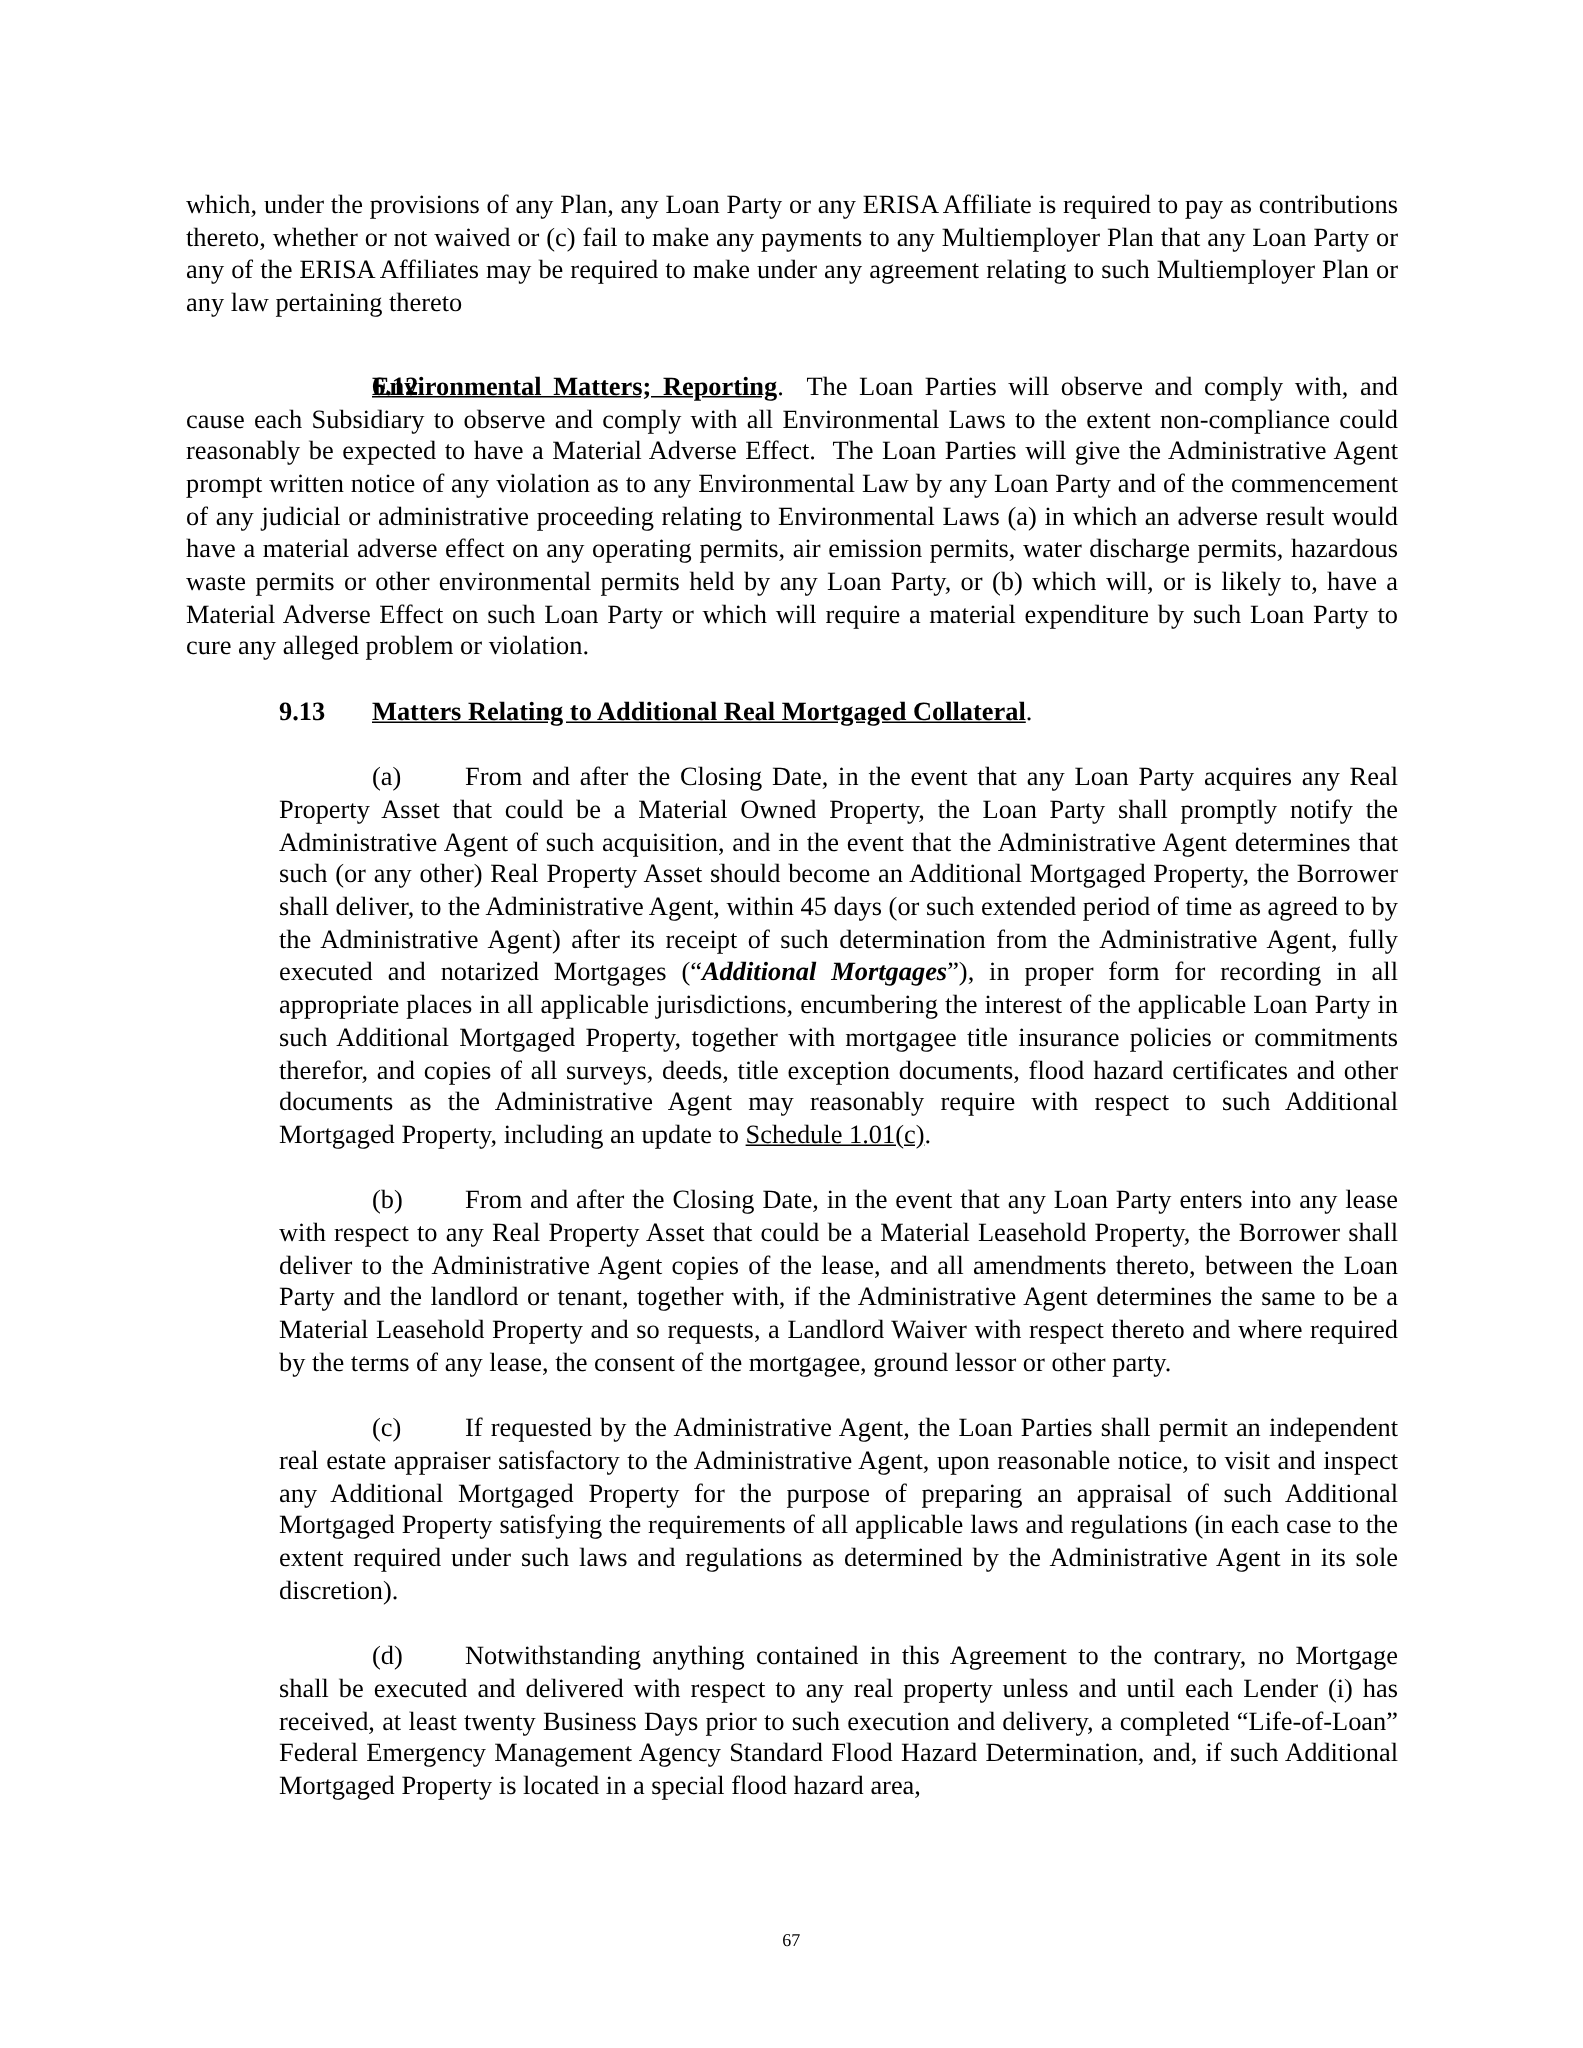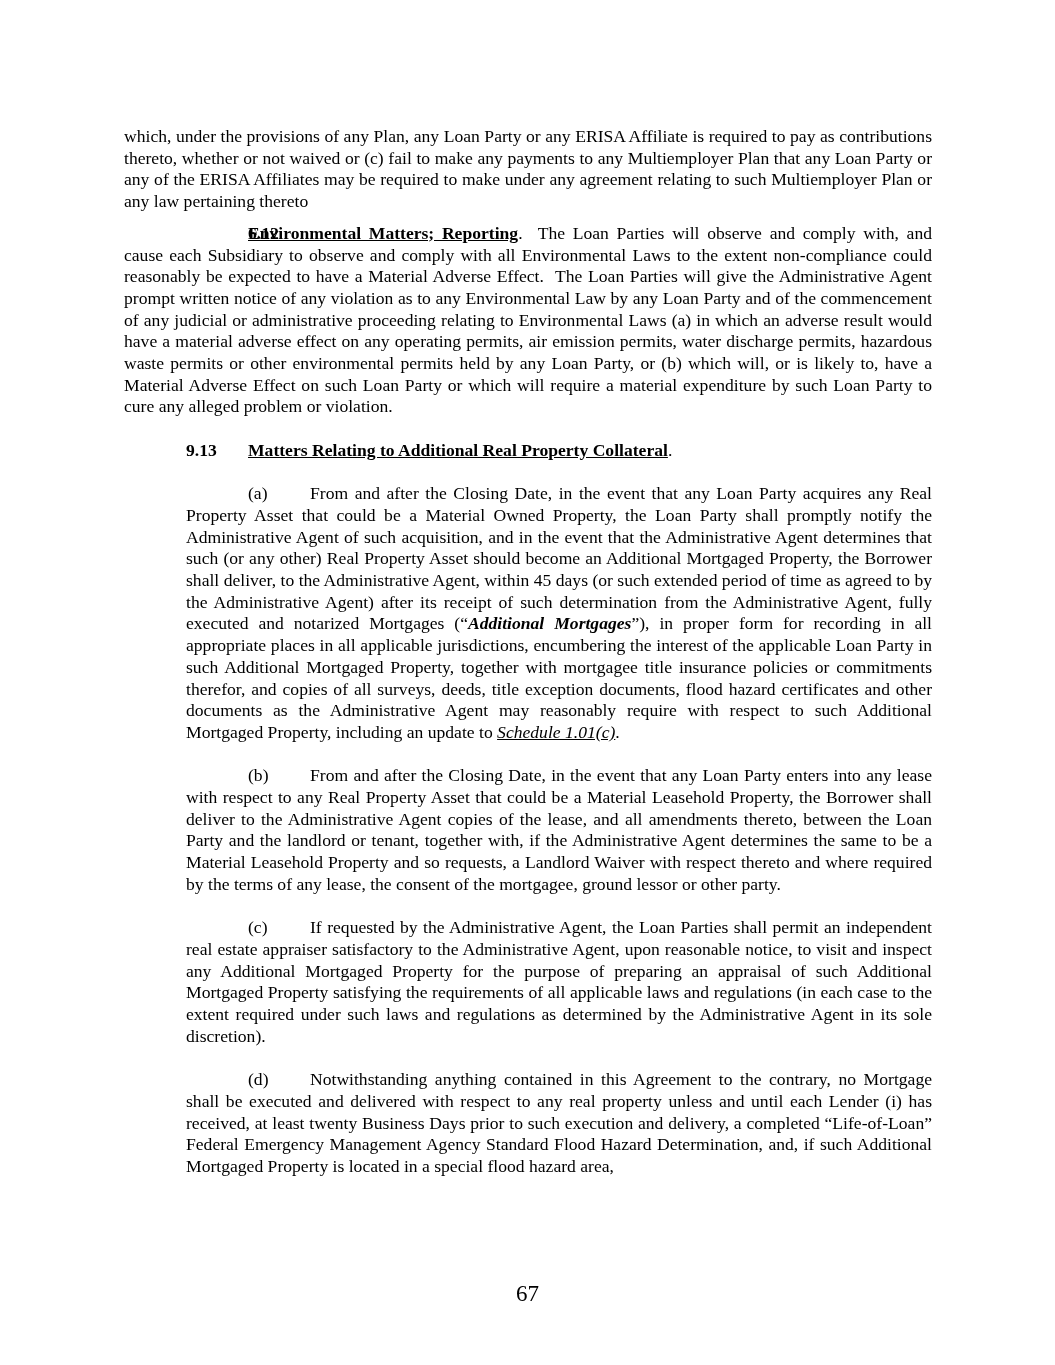--- a/index.html
+++ b/index.html
@@ -20,21 +20,21 @@
     .page {
       position: absolute;
       left: 124px;
       top: 126px;
       width: 808px;
     }
     p {
       margin: 0;
       text-align: justify;
     }
-    .para-top { margin-bottom: 10px; }
+    .para-top { margin-bottom: 34px; }
     .section { margin-bottom: 21.7px; }
     .section-first-line { text-indent: 62px; }
     .sec-num {
       font-weight: bold;
       display: inline-block;
       width: 62px;
     }
     .sec-title {
       font-weight: bold;
       text-decoration: underline;
@@ -51,40 +51,40 @@
     }
     .sub-label {
       display: inline-block;
       width: 62px;
       text-indent: 0;
     }
     .defined-term {
       font-weight: bold;
       font-style: italic;
     }
-    .ul { text-decoration: underline; font-style: italic; }
+    .ul { text-decoration: underline; }
     .page-number {
       position: absolute;
       left: 0;
       width: 1055px;
       top: 1283px;
       text-align: center;
-      font-size: 23px;
+      font-size: 12px;
     }
   </style>
 </head>
 <body>
 
 <div class="page">
 
   <p class="para-top">which, under the provisions of any Plan, any Loan Party or any ERISA Affiliate is required to pay as contributions thereto, whether or not waived or (c) fail to make any payments to any Multiemployer Plan that any Loan Party or any of the ERISA Affiliates may be required to make under any agreement relating to such Multiemployer Plan or any law pertaining thereto</p>
 
   <p class="section section-first-line"><span class="sec-num">6.12</span><span class="sec-title">Environmental Matters; Reporting</span><span>.</span><span style="white-space: pre-wrap;">  The Loan Parties will observe and comply with, and cause each Subsidiary to observe and comply with all Environmental Laws to the extent non-compliance could reasonably be expected to have a Material Adverse Effect.  The Loan Parties will give the Administrative Agent prompt written notice of any violation as to any Environmental Law by any Loan Party and of the commencement of any judicial or administrative proceeding relating to Environmental Laws (a) in which an adverse result would have a material adverse effect on any operating permits, air emission permits, water discharge permits, hazardous waste permits or other environmental permits held by any Loan Party, or (b) which will, or is likely to, have a Material Adverse Effect on such Loan Party or which will require a material expenditure by such Loan Party to cure any alleged problem or violation.</span></p>
 
-  <p class="heading-613"><span class="sec-num">9.13</span><span class="sec-title">Matters Relating to Additional Real Property Collateral</span><span>.</span></p>
+  <p class="heading-613"><span class="sec-num">9.13</span><span class="sec-title">Matters Relating to Additional Real Mortgaged Collateral</span><span>.</span></p>
 
   <p class="sub"><span class="sub-label">(a)</span><span>From and after the Closing Date, in the event that any Loan Party acquires any Real Property Asset that could be a Material Owned Property, the Loan Party shall promptly notify the Administrative Agent of such acquisition, and in the event that the Administrative Agent determines that such (or any other) Real Property Asset should become an Additional Mortgaged Property, the Borrower shall deliver, to the Administrative Agent, within 45 days (or such extended period of time as agreed to by the Administrative Agent) after its receipt of such determination from the Administrative Agent, fully executed and notarized Mortgages (“</span><span class="defined-term">Additional Mortgages</span><span>”), in proper form for recording in all appropriate places in all applicable jurisdictions, encumbering the interest of the applicable Loan Party in such Additional Mortgaged Property, together with mortgagee title insurance policies or commitments therefor, and copies of all surveys, deeds, title exception documents, flood hazard certificates and other documents as the Administrative Agent may reasonably require with respect to such Additional Mortgaged Property, including an update to </span><span class="ul">Schedule 1.01(c)</span><span>.</span></p>
 
   <p class="sub"><span class="sub-label">(b)</span><span>From and after the Closing Date, in the event that any Loan Party enters into any lease with respect to any Real Property Asset that could be a Material Leasehold Property, the Borrower shall deliver to the Administrative Agent copies of the lease, and all amendments thereto, between the Loan Party and the landlord or tenant, together with, if the Administrative Agent determines the same to be a Material Leasehold Property and so requests, a Landlord Waiver with respect thereto and where required by the terms of any lease, the consent of the mortgagee, ground lessor or other party.</span></p>
 
   <p class="sub"><span class="sub-label">(c)</span><span>If requested by the Administrative Agent, the Loan Parties shall permit an independent real estate appraiser satisfactory to the Administrative Agent, upon reasonable notice, to visit and inspect any Additional Mortgaged Property for the purpose of preparing an appraisal of such Additional Mortgaged Property satisfying the requirements of all applicable laws and regulations (in each case to the extent required under such laws and regulations as determined by the Administrative Agent in its sole discretion).</span></p>
 
   <p class="sub"><span class="sub-label">(d)</span><span>Notwithstanding anything contained in this Agreement to the contrary, no Mortgage shall be executed and delivered with respect to any real property unless and until each Lender (i) has received, at least twenty Business Days prior to such execution and delivery, a completed “Life-of-Loan” Federal Emergency Management Agency Standard Flood Hazard Determination, and, if such Additional Mortgaged Property is located in a special flood hazard area,</span></p>
 
 </div>

